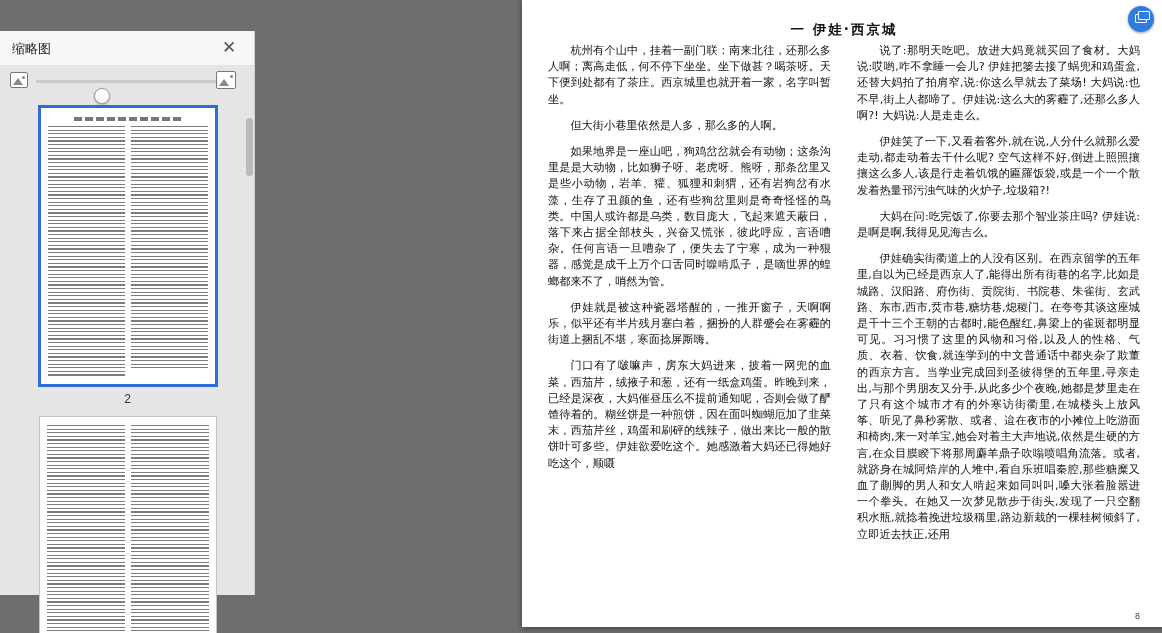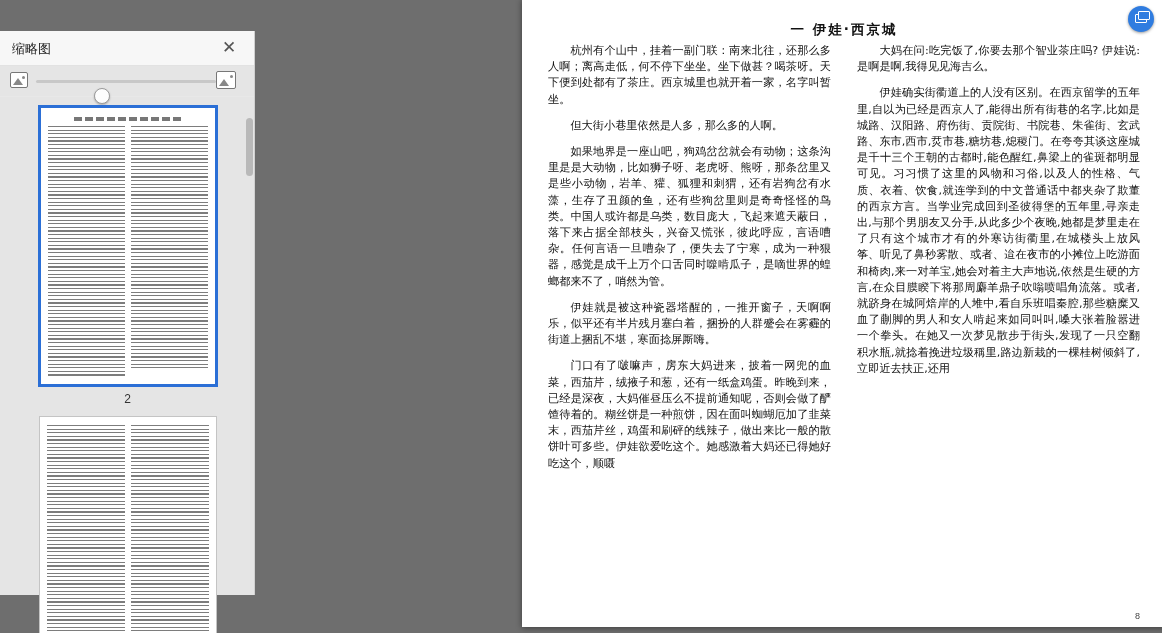--- a/index.html
+++ b/index.html
@@ -302,20 +302,22 @@
         <div class="chapter-title">一  伊娃·西京城</div>
         <div class="cols">
           <div class="col">
             <p>杭州有个山中，挂着一副门联：南来北往，还那么多人啊；离高走低，何不停下坐坐。坐下做甚？喝茶呀。天下便到处都有了茶庄。西京城里也就开着一家，名字叫暂坐。</p>
             <p>但大街小巷里依然是人多，那么多的人啊。</p>
             <p>如果地界是一座山吧，狗鸡岔岔就会有动物；这条沟里是是大动物，比如狮子呀、老虎呀、熊呀，那条岔里又是些小动物，岩羊、獾、狐狸和刺猬，还有岩狗岔有水藻，生存了丑颜的鱼，还有些狗岔里则是奇奇怪怪的鸟类。中国人或许都是乌类，数目庞大，飞起来遮天蔽日，落下来占据全部枝头，兴奋又慌张，彼此呼应，言语嘈杂。任何言语一旦嘈杂了，便失去了宁寒，成为一种狠器，感觉是成千上万个口舌同时噬啃瓜子，是嘀世界的蝗螂都来不了，哨然为管。</p>
             <p>伊娃就是被这种瓷器塔醒的，一推开窗子，天啊啊乐，似平还有半片残月塞白着，捆扮的人群蹙会在雾霾的街道上捆乱不堪，寒面捻屏厮嗨。</p>
             <p>门口有了啵嘛声，房东大妈进来，披着一网兜的血菜，西茄芹，绒掖子和葱，还有一纸盒鸡蛋。昨晚到来，已经是深夜，大妈催昼压么不提前通知呢，否则会做了酽馇待着的。糊丝饼是一种煎饼，因在面叫蜘蝴厄加了韭菜末，西茄芹丝，鸡蛋和刷砰的线辣子，做出来比一般的散饼叶可多些。伊娃欲爱吃这个。她感激着大妈还已得她好吃这个，顺嗫</p>
           </div>
           <div class="col">
+            <p>说了:那明天吃吧。放进大妈竟就买回了食材。大妈说:哎哟,咋不拿睡一会儿? 伊娃把篓去接了蜗兜和鸡蛋盒,还替大妈拍了拍肩窄,说:你这么早就去了菜场! 大妈说:也不早,街上人都啼了。伊娃说:这么大的雾霾了,还那么多人啊?! 大妈说:人是走走么。</p>
+            <p>伊娃笑了一下,又看着客外,就在说,人分什么就那么爱走动,都走动着去干什么呢? 空气这样不好,倒进上照照攘攘这么多人,该是行走着饥饿的匾羅饭袋,或是一个一个散发着热量邗污浊气味的火炉子,垃圾箱?!</p>
             <p>大妈在问:吃完饭了,你要去那个智业茶庄吗? 伊娃说:是啊是啊,我得见见海吉么。</p>
             <p>伊娃确实街衢道上的人没有区别。在西京留学的五年里,自以为已经是西京人了,能得出所有街巷的名字,比如是城路、汉阳路、府伤街、贡院街、书院巷、朱雀街、玄武路、东市,西市,烎市巷,糖坊巷,熄稷门。在夸夸其谈这座城是千十三个王朝的古都时,能色醒红,鼻梁上的雀斑都明显可见。习习惯了这里的风物和习俗,以及人的性格、气质、衣着、饮食,就连学到的中文普通话中都夹杂了欺董的西京方言。当学业完成回到圣彼得堡的五年里,寻亲走出,与那个男朋友又分手,从此多少个夜晚,她都是梦里走在了只有这个城市才有的外寒访街衢里,在城楼头上放风筝、听见了鼻秒雾散、或者、迨在夜市的小摊位上吃游面和椅肉,来一对羊宝,她会对着主大声地说,依然是生硬的方言,在众目膜睽下将那周麝羊鼎子吹嗡喷唱角流落。或者,就跻身在城阿焙岸的人堆中,看自乐班唱秦腔,那些糖糜又血了蒯脚的男人和女人啃起来如同叫叫,嗓大张着脸嚣进一个拳头。在她又一次梦见散步于街头,发现了一只空翻积水瓶,就捻着挽进垃圾稱里,路边新栽的一棵桂树倾斜了,立即近去扶正,还用</p>
           </div>
         </div>
         <div class="page-number">8</div>
       </div>
     </div>
 
     <div class="float-btn"></div>
   </div>

